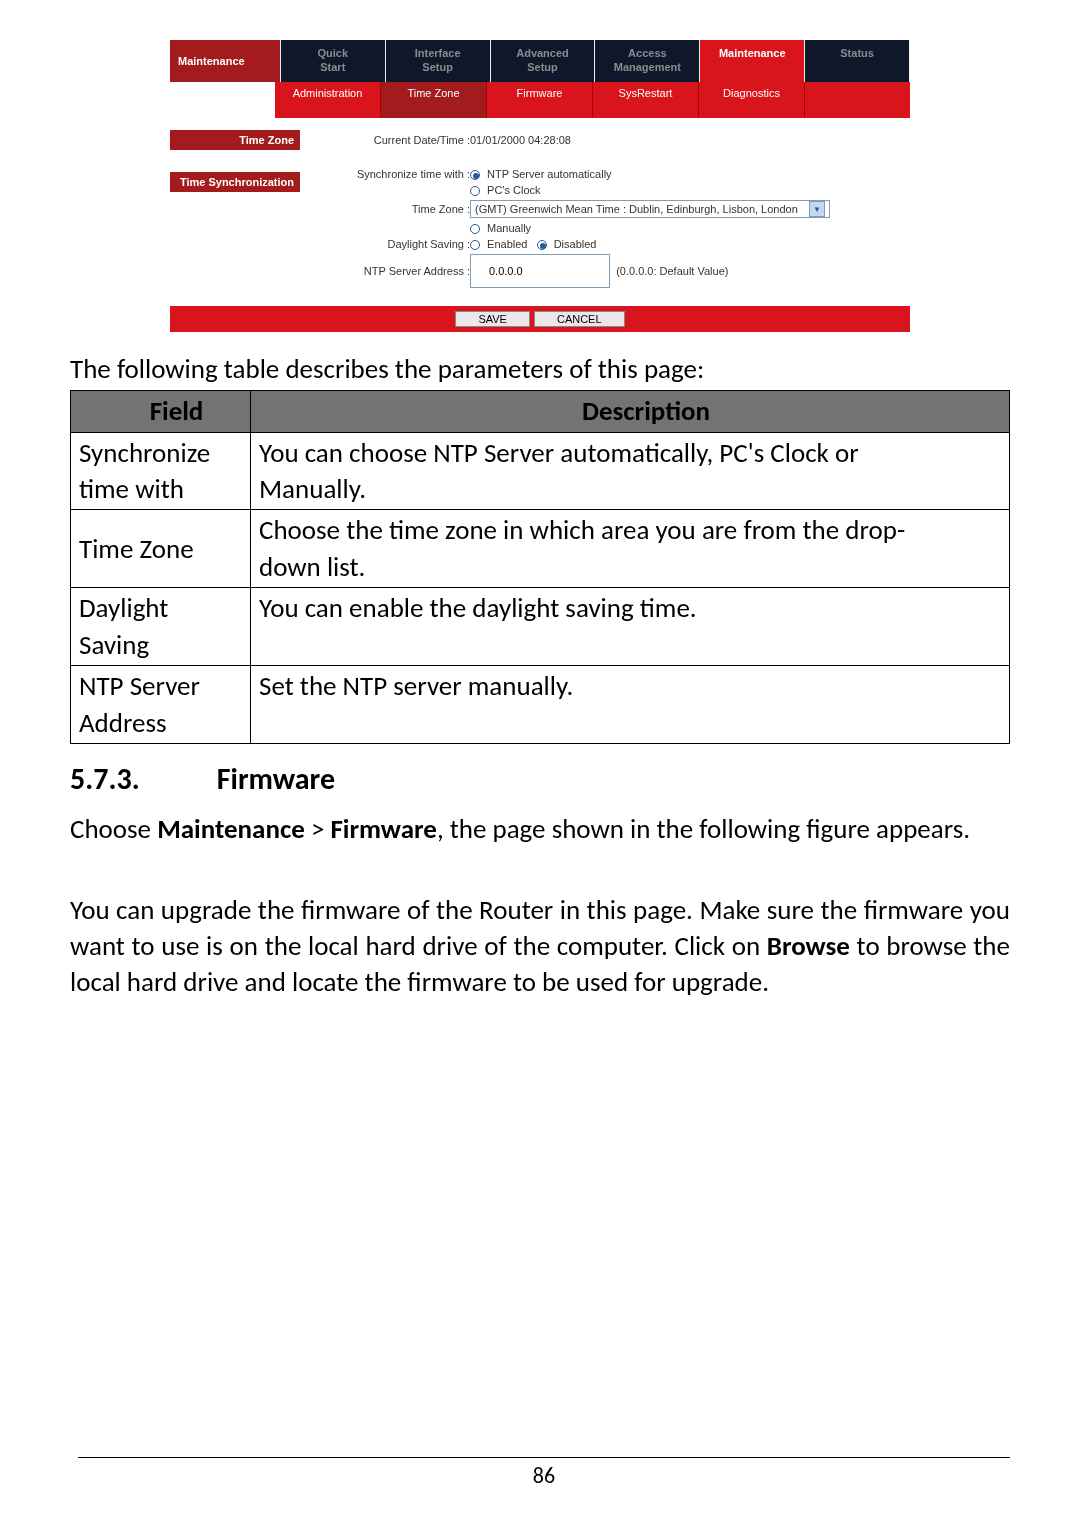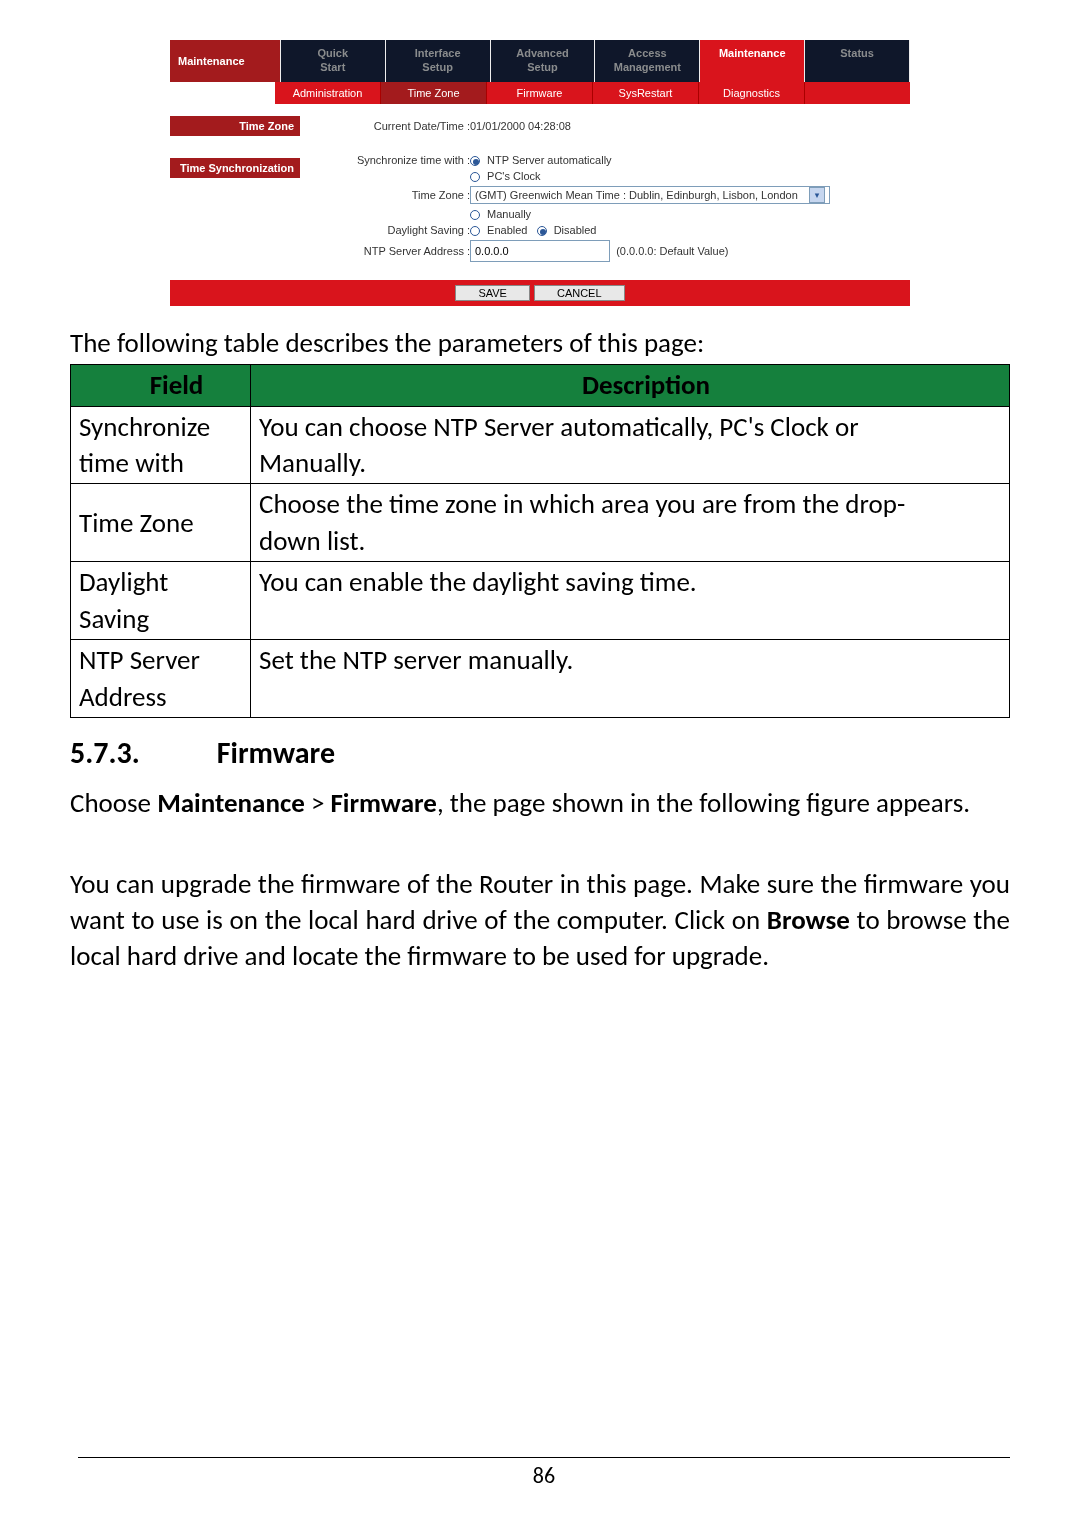--- a/index.html
+++ b/index.html
@@ -38,21 +38,21 @@
   }
   .top-tab.side-label {
     background: #a31b1d;
     color: #fff;
     display: flex;
     align-items: center;
     justify-content: flex-start;
     padding-left: 8px;
   }
   .top-tab.active { background: #d9141c; color: #fff; }
-  .sub-tabs { display: flex; height: 22px; }
+  .sub-tabs { display: flex; height: 36px; }
   .sub-tab {
     flex: 1;
     background: #d9141c;
     color: #fff;
     font-size: 11px;
     text-align: center;
     line-height: 22px;
     border-right: 1px solid #a00;
   }
   .sub-tab.left-space { background: #fff; border: none; }
@@ -87,21 +87,21 @@
   }
   .sel-arrow {
     width: 16px; height: 16px;
     background: #c6d6ef;
     border: 1px solid #7e9db9;
     display: inline-flex; align-items: center; justify-content: center;
     font-size: 9px; color: #2b5797;
   }
   .txt {
     border: 1px solid #7e9db9;
-    height: 22px; width: 140px; font-size: 11px; padding: 0 4px;
+    height: 34px; width: 140px; font-size: 11px; padding: 0 18px;
   }
   .radio-dot {
     display: inline-block; width: 10px; height: 10px; border: 1px solid #2b5797;
     border-radius: 50%; margin-right: 4px; vertical-align: middle; position: relative;
   }
   .radio-dot.checked::after {
     content: ""; position: absolute; left: 2px; top: 2px; width: 6px; height: 6px;
     background: #2b5797; border-radius: 50%;
   }
   .btn-bar { background: #d9141c; height: 26px; margin-top: 8px; display: flex; align-items: center; justify-content: center; gap: 4px; }
@@ -113,21 +113,21 @@
     border-collapse: collapse;
     margin-top: 4px;
     font-size: 27px;
   }
   .ptable th, .ptable td {
     border: 1px solid #000;
     padding: 2px 8px;
     vertical-align: top;
     line-height: 1.35;
   }
-  .ptable th { background: #15803d; font-weight: bold; text-align: center; padding-left: 40px; }
+  .ptable th { background: #737373; font-weight: bold; text-align: center; padding-left: 40px; }
   .ptable td.field { width: 180px; }
   .ptable td.desc { text-align: justify; text-justify: inter-word; }
 
   h3.section { font-size: 30px; font-weight: bold; margin-top: 16px; margin-bottom: 14px; font-family: Calibri, Arial, sans-serif; }
   .num { display: inline-block; width: 140px; }
   .para { font-size: 27px; line-height: 1.35; text-align: justify; margin-top: 8px; }
   .para.gap { margin-top: 44px; }
 
   .footer {
     position: absolute; bottom: 38px; left: 78px; right: 70px;

